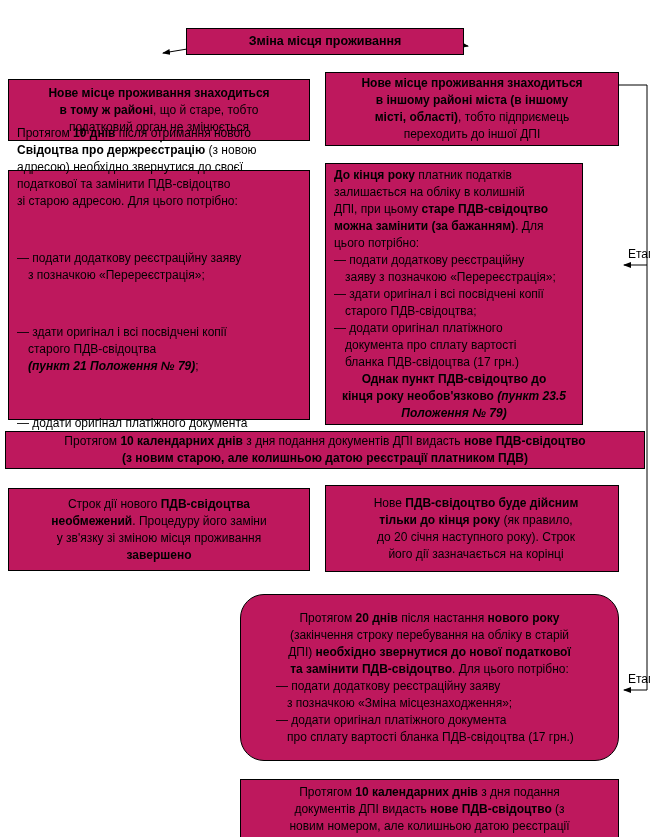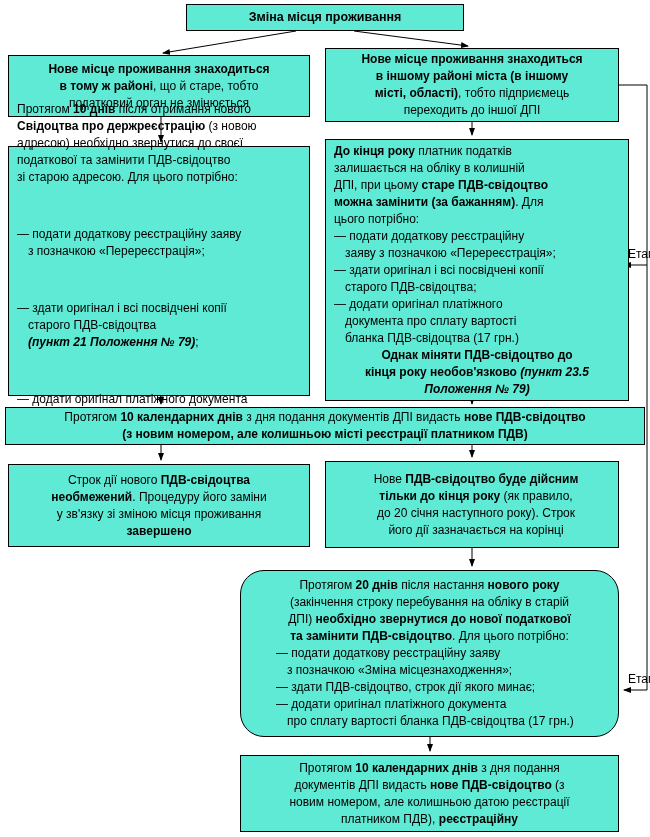--- a/index.html
+++ b/index.html
@@ -1,37 +1,37 @@
 <!DOCTYPE html>
 <html><head>
 <meta charset="utf-8">
 <style>
   * { margin:0; padding:0; box-sizing:border-box; }
   html,body { background:#ffffff; }
   body { font-family:"Liberation Sans", sans-serif; color:#000; }
   .canvas { position:relative; width:650px; height:837px; background:#fff; overflow:hidden; }
   .connectors { position:absolute; left:0; top:0; }
   .box {
-    position:absolute; border:1px solid #000; background:#5eead4;
+    position:absolute; border:1px solid #000; background:#be185d;
     display:flex; flex-direction:column; justify-content:center;
-    font-size:12px; line-height:17px; padding:2px 8px;
+    font-size:12px; line-height:17px; padding:2px 8px;margin-top:24px;
   }
   .para { white-space:pre-line; }
   .para.center { text-align:center; }
   .para.left { text-align:left; }
   .para.hang { padding-left:11px; text-indent:-11px; }
   .para.hang2 { padding-left:38px; text-indent:-11px; }
   .b { font-weight:bold; }
   .i { font-style:italic; }
 
   #b-title       { left:186px; top:4px;   width:278px; height:27px; font-size:12.5px; }
   #b-left-branch { left:8px;   top:55px;  width:302px; height:62px; }
   #b-right-branch{ left:325px; top:48px;  width:294px; height:74px; }
   #b-left-detail { left:8px;   top:146px; width:302px; height:250px;gap:40px; }
-  #b-right-detail{ left:325px; top:139px; width:304px; height:262px; }
+  #b-right-detail{ left:325px; top:139px; width:258px; height:262px; }
   #b-wide        { left:5px;   top:407px; width:640px; height:38px; }
   #b-left-result { left:8px;   top:464px; width:302px; height:83px; }
   #b-right-result{ left:325px; top:461px; width:294px; height:87px;padding-left:16px; }
   #b-stage2      { left:240px; top:570px; width:379px; height:167px;border-radius:24px; }
   #b-final       { left:240px; top:755px; width:379px; height:77px; }
 
   .stage-label { position:absolute; font-size:12px; white-space:nowrap;margin-left:28px; }
   #lbl-stage1 { left:600px; top:247px; }
   #lbl-stage2 { left:600px; top:672px; }
 </style>
@@ -101,28 +101,28 @@
 ДПІ, при цьому </span><span class="b">старе ПДВ-свідоцтво
 можна замінити (за бажанням)</span><span>. Для
 цього потрібно:</span></div>
       <div class="para hang"><span>— подати додаткову реєстраційну
 заяву з позначкою «Перереєстрація»;</span></div>
       <div class="para hang"><span>— здати оригінал і всі посвідчені копії
 старого ПДВ-свідоцтва;</span></div>
       <div class="para hang"><span>— додати оригінал платіжного
 документа про сплату вартості
 бланка ПДВ-свідоцтва (17 грн.)</span></div>
-      <div class="para center"><span class="b">Однак міняти ПДВ-свідоцтво до
+      <div class="para center"><span class="b">Однак пункт ПДВ-свідоцтво до
 кінця року необов'язково </span><span class="b i">(пункт 23.5
 Положення № 79)</span></div>
     </div>
 
   <div class="box" id="b-wide">
       <div class="para center"><span>Протягом </span><span class="b">10 календарних днів</span><span> з дня подання документів ДПІ видасть </span><span class="b">нове ПДВ-свідоцтво</span><span>
-</span><span class="b">(з новим номером, але колишньою місті реєстрації платником ПДВ)</span></div>
+</span><span class="b">(з новим старою, але колишньою датою реєстрації платником ПДВ)</span></div>
     </div>
 
   <div class="box" id="b-left-result">
       <div class="para center"><span>Строк дії нового </span><span class="b">ПДВ-свідоцтва
 необмежений</span><span>. Процедуру його заміни
 у зв'язку зі зміною місця проживання
 </span><span class="b">завершено</span></div>
     </div>
 
   <div class="box" id="b-right-result">
@@ -132,21 +132,20 @@
 його дії зазначається на корінці</span></div>
     </div>
 
   <div class="box" id="b-stage2">
       <div class="para center"><span>Протягом </span><span class="b">20 днів</span><span> після настання </span><span class="b">нового року</span><span>
 (закінчення строку перебування на обліку в старій
 ДПІ) </span><span class="b">необхідно звернутися до нової податкової
 та замінити ПДВ-свідоцтво</span><span>. Для цього потрібно:</span></div>
       <div class="para hang2"><span>— подати додаткову реєстраційну заяву
 з позначкою «Зміна місцезнаходження»;</span></div>
-      <div class="para hang2"><span>— здати ПДВ-свідоцтво, строк дії якого минає;</span></div>
       <div class="para hang2"><span>— додати оригінал платіжного документа
 про сплату вартості бланка ПДВ-свідоцтва (17 грн.)</span></div>
     </div>
 
   <div class="box" id="b-final">
       <div class="para center"><span>Протягом </span><span class="b">10 календарних днів</span><span> з дня подання
 документів ДПІ видасть </span><span class="b">нове ПДВ-свідоцтво</span><span> (з
 новим номером, але колишньою датою реєстрації
 платником ПДВ), </span><span class="b">реєстраційну</span></div>
     </div>

